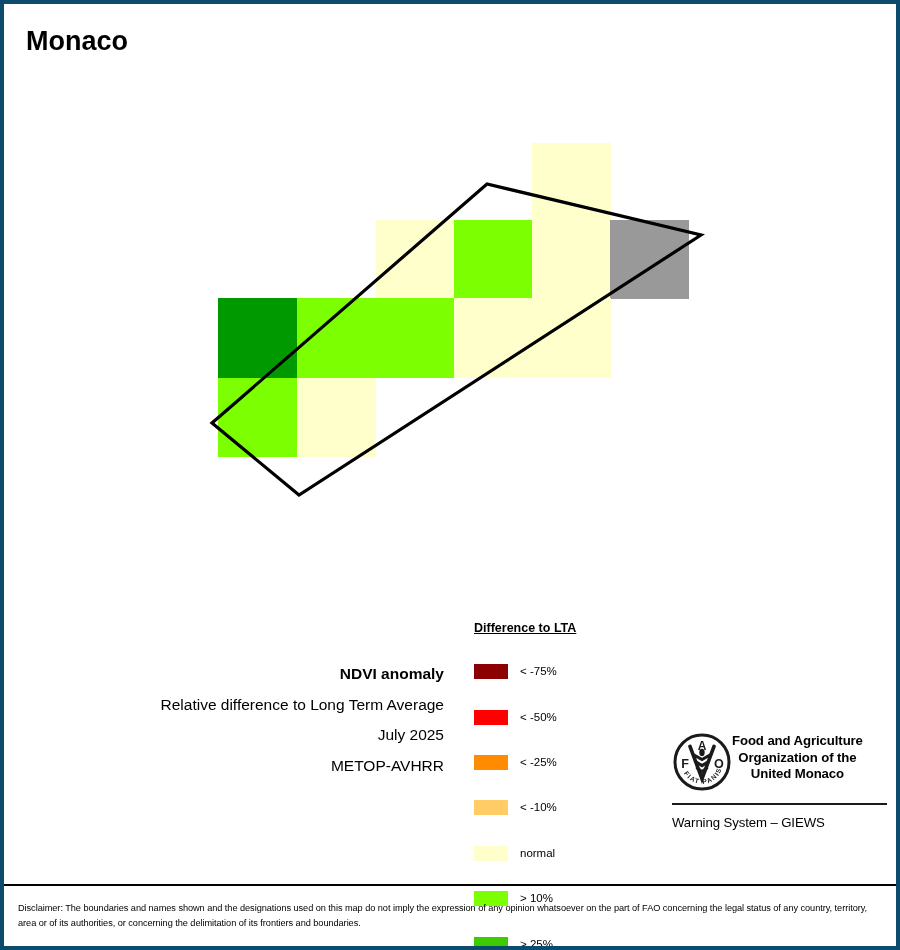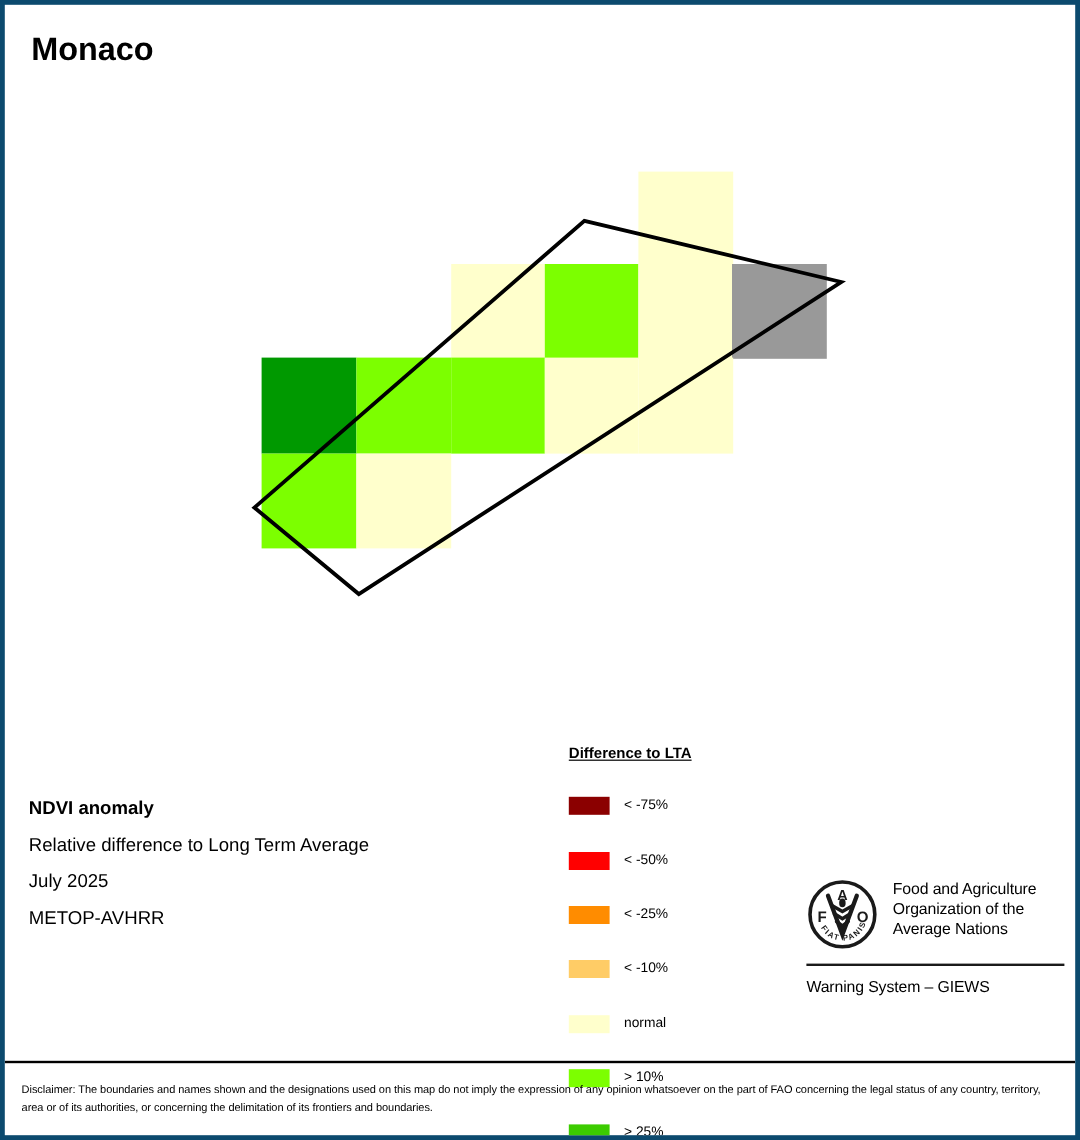--- a/index.html
+++ b/index.html
@@ -59,20 +59,21 @@
   #info-block {
     position: absolute;
     left: 20px;
     top: 655px;
     width: 420px;
   }
   #info-block .info-line {
     font-size: 15.5px;
     line-height: 30.5px;
     white-space: nowrap;
+    text-align: right;
   }
   #info-block .info-line.bold {
     font-weight: bold;
   }
 
   
   #legend {
     position: absolute;
     left: 470px;
     top: 617px;
@@ -115,26 +116,26 @@
   #fao-top {
     display: flex;
     align-items: flex-start;
   }
   #fao-logo {
     flex: 0 0 auto;
     width: 60px;
     height: 60px;
   }
   #fao-name {
-    margin-left: 12px;
     margin-top: 1px;
     font-size: 13.2px;
-    font-weight: normal;
+    font-weight: bold;
     line-height: 16.6px;
     letter-spacing: -0.1px;
+    text-align: center;
   }
   #fao-divider {
     margin-top: 11px;
     margin-bottom: 9px;
     height: 2px;
     background: #1a1a1a;
     width: 100%;
   }
   #fao-giews {
     font-size: 13.2px;
@@ -259,21 +260,21 @@
           <text x="78" y="60" text-anchor="middle" font-family="Liberation Sans, sans-serif" font-size="21" font-weight="bold" fill="#1a1a1a">O</text>
           <path id="motto-arc" d="M18 64 A34 34 0 0 0 82 64" fill="none" stroke="none"></path>
           <text font-family="Liberation Sans, sans-serif" font-size="11" font-weight="bold" letter-spacing="2.2" fill="#1a1a1a">
             <textPath href="#motto-arc" startOffset="6%" id="motto-textpath">FIAT PANIS</textPath>
           </text>
         </svg>
       </div>
       <div id="fao-name">
           <div>Food and Agriculture</div>
           <div>Organization of the</div>
-          <div>Average Nations</div>
+          <div>United Monaco</div>
         </div>
     </div>
     <div id="fao-divider"></div>
     <div id="fao-giews">
         <div>Warning System – GIEWS</div>
       </div>
   </div>
 
   <div id="disclaimer-rule"></div>
   <div id="disclaimer">Disclaimer: The boundaries and names shown and the designations used on this map do not imply the expression of any opinion whatsoever on the part of FAO concerning the legal status of any country, territory, area or of its authorities, or concerning the delimitation of its frontiers and boundaries.</div>

